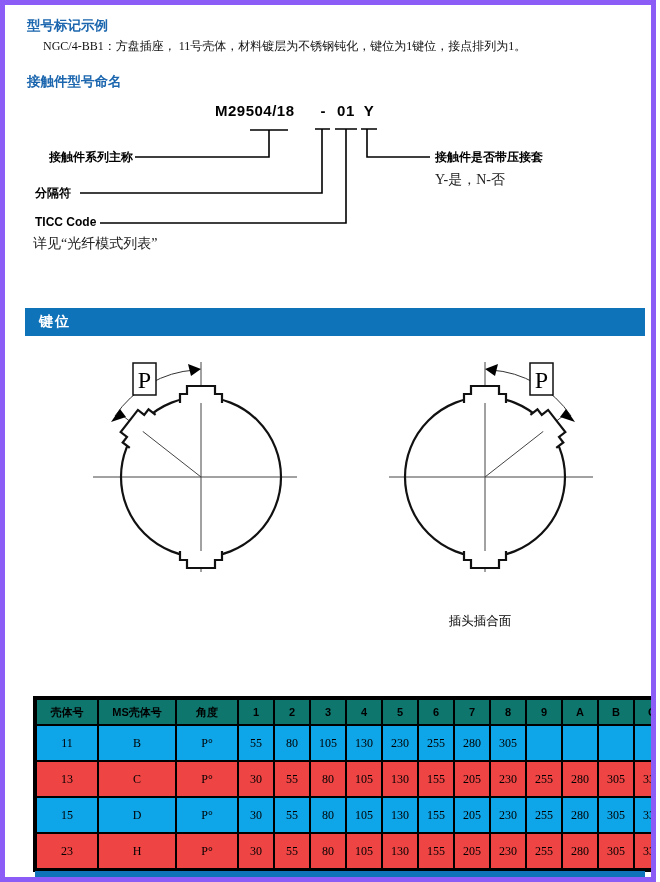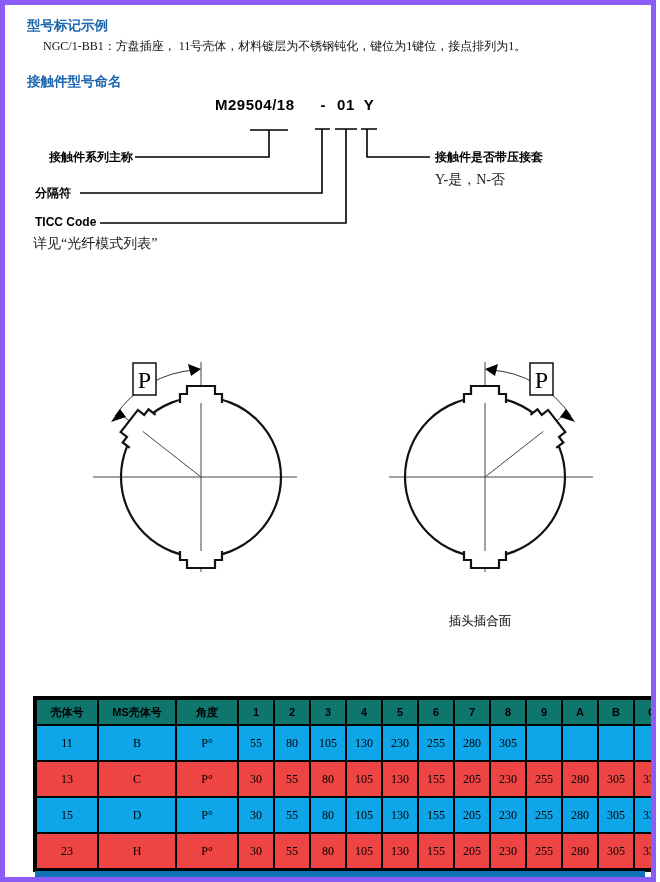--- a/index.html
+++ b/index.html
@@ -28,25 +28,25 @@
   .tbl-wrap{border:2px solid #000;}
   svg text{font-family:"Liberation Serif",serif;}
   .bottom-bar{background:#0f73ba;}
 </style>
 </head>
 <body>
 
 <div id="page">
 
   <div class="abs h-blue" style="left:22px;top:12px;">型号标记示例</div>
-  <div class="abs body-text" style="left:38px;top:33px;width:600px;">NGC/1-BB1：方盘插座， 11号壳体，材料镀层为不锈钢钝化，键位为1键位，接点排列为1。</div>
+  <div class="abs body-text" style="left:38px;top:33px;width:600px;">NGC/4-BB1：方盘插座， 11号壳体，材料镀层为不锈钢钝化，键位为1键位，接点排列为1。</div>
 
   <div class="abs h-blue" style="left:22px;top:68px;">接触件型号命名</div>
 
-  <div class="abs model-row" style="left:210px;top:91px;">
+  <div class="abs model-row" style="left:210px;top:97px;">
     <span>M29504/18</span>
     <span style="width:26px;"></span>
     <span>-</span>
     <span style="width:11px;"></span>
     <span>01</span>
     <span style="width:9px;"></span>
     <span>Y</span>
   </div>
 
   <svg class="abs" style="left:0;top:95px;" width="660" height="170">
@@ -59,20 +59,21 @@
   </svg>
 
   <div class="abs callout-b" style="left:44px;top:144px;">接触件系列主称</div>
   <div class="abs callout-b" style="left:30px;top:180px;">分隔符</div>
   <div class="abs callout-b" style="left:30px;top:210px;">TICC Code</div>
   <div class="abs callout-r" style="left:28px;top:230px;">详见“光纤模式列表”</div>
   <div class="abs callout-b" style="left:430px;top:144px;">接触件是否带压接套</div>
   <div class="abs callout-r" style="left:430px;top:166px;">Y-是，N-否</div>
 
 
+  <div class="abs banner" style="left:20px;top:303px;width:620px;height:28px;">键位</div>
 
   <svg class="abs" style="left:30px;top:345px;" width="330" height="290">
     <g stroke="#444" stroke-width="1">
       <line x1="58" y1="127" x2="262" y2="127"></line>
       <line x1="166" y1="12" x2="166" y2="222"></line>
       <line x1="166" y1="127" x2="83" y2="62"></line>
     </g>
     <path d="M160,20 A105,105 0 0 0 80,66" stroke="#333" stroke-width="1" fill="none"></path>
     <polygon points="166,19 153,14 156,26" fill="#000"></polygon>
     <polygon points="76,72 85,59 91,67" fill="#000"></polygon>

